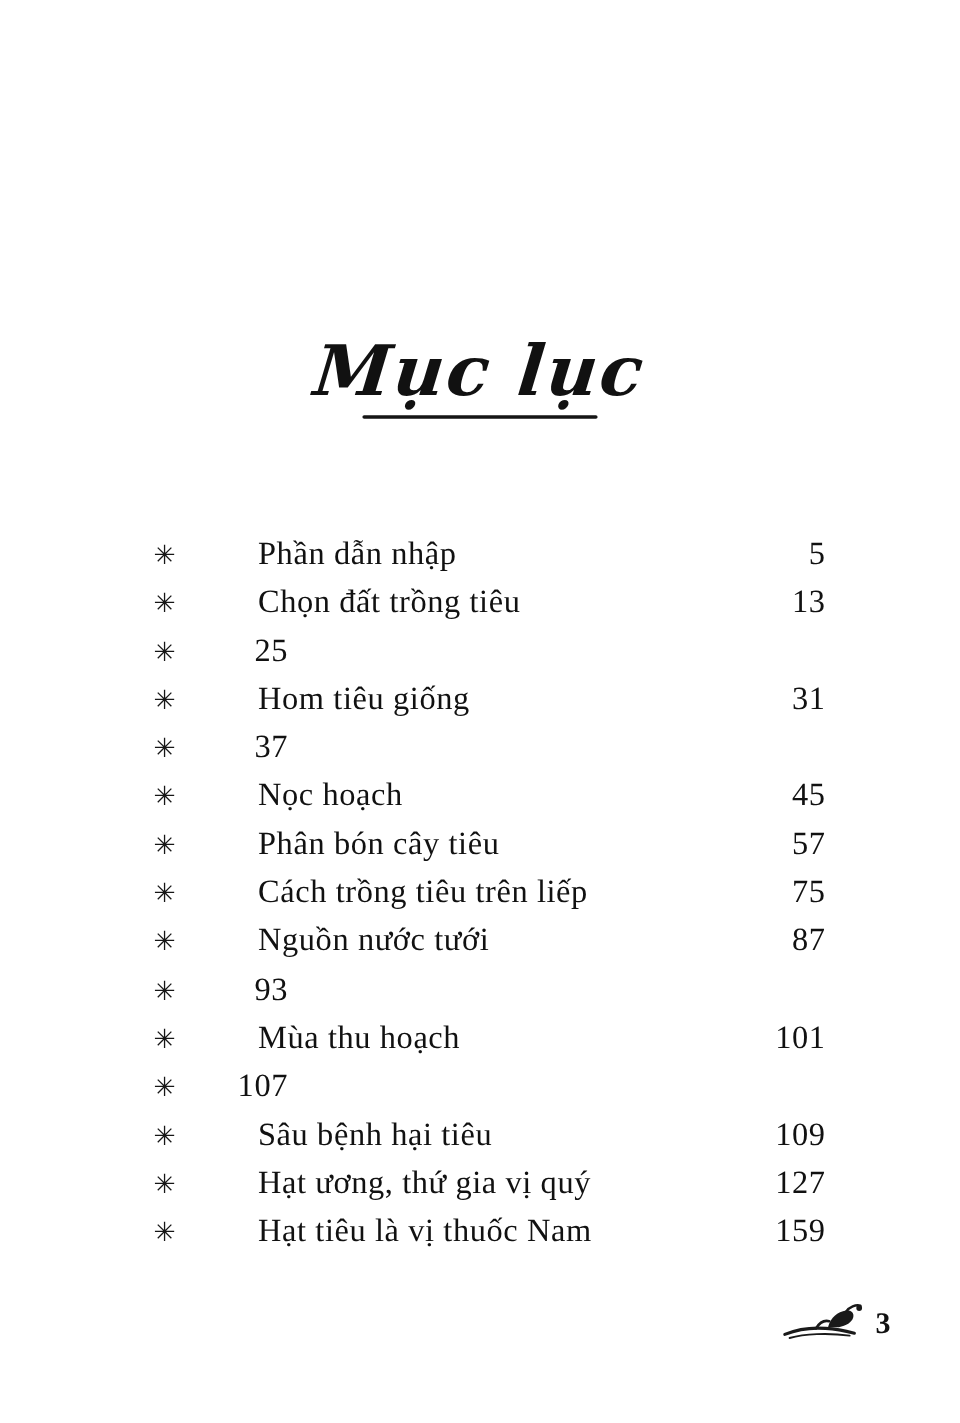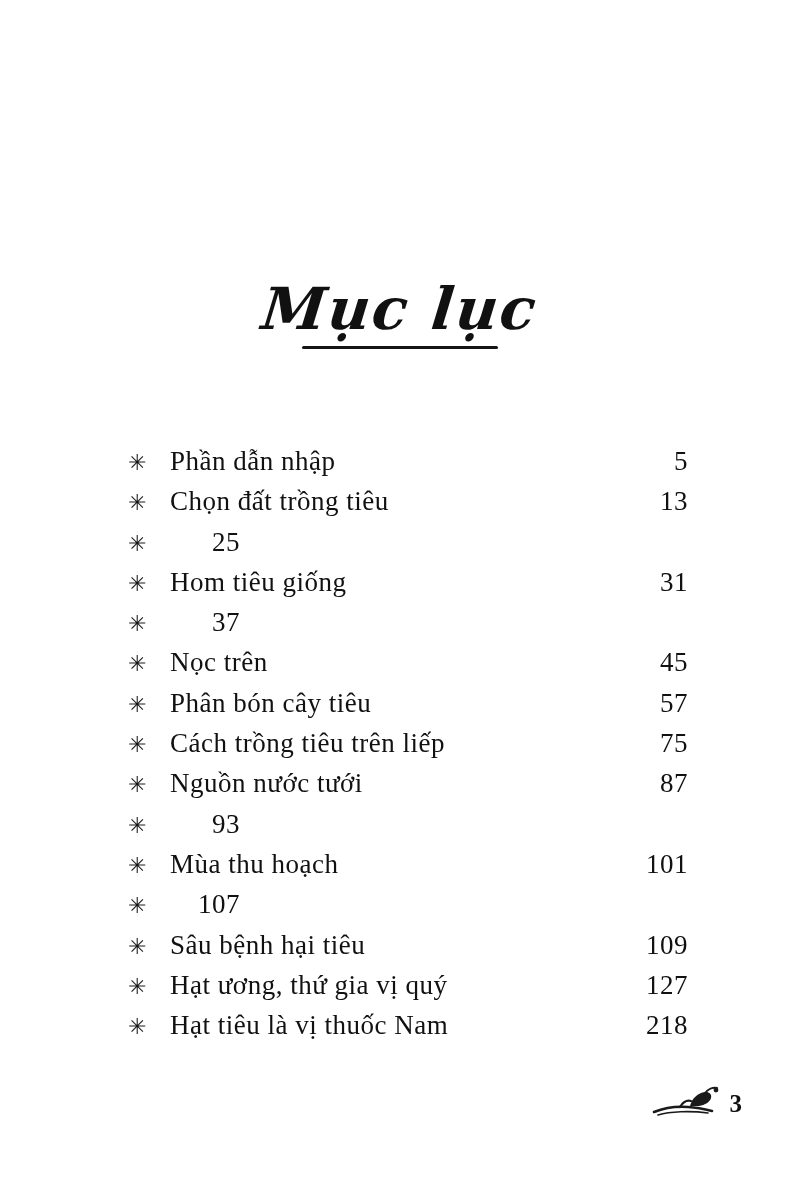--- a/index.html
+++ b/index.html
@@ -57,20 +57,21 @@
   .bullet {
     width: 42px;
     flex: 0 0 42px;
     font-size: 22px;
     color: #161616;
   }
   .label {
     flex: 1 1 auto;
     white-space: nowrap;
     letter-spacing: 0.5px;
+    margin-left: 45px;
   }
   .page-num {
     flex: 0 0 70px;
     text-align: right;
     letter-spacing: 0.5px;
   }
   .footer {
     position: absolute;
     right: 58px;
     bottom: 68px;
@@ -124,21 +125,21 @@
       <span class="page-num">31</span>
     </div>
 
     <div class="toc-row">
       <span class="bullet">✳</span>
       <span class="page-num">37</span>
     </div>
 
     <div class="toc-row">
       <span class="bullet">✳</span>
-      <span class="label">Nọc trên</span>
+      <span class="label">Nọc hoạch</span>
       <span class="page-num">45</span>
     </div>
 
     <div class="toc-row">
       <span class="bullet">✳</span>
       <span class="label">Phân bón cây tiêu</span>
       <span class="page-num">57</span>
     </div>
 
     <div class="toc-row">
@@ -177,21 +178,21 @@
 
     <div class="toc-row">
       <span class="bullet">✳</span>
       <span class="label">Hạt ương, thứ gia vị quý</span>
       <span class="page-num">127</span>
     </div>
 
     <div class="toc-row">
       <span class="bullet">✳</span>
       <span class="label">Hạt tiêu là vị thuốc Nam</span>
-      <span class="page-num">218</span>
+      <span class="page-num">159</span>
     </div>
   </div>
 
   <div class="footer">
     <svg class="sketch" viewBox="0 0 74 34" xmlns="http://www.w3.org/2000/svg">
       <path d="M4 28 C 14 24, 26 22, 38 23 C 46 23.5, 54 25, 62 27" fill="none" stroke="#1a1a1a" stroke-width="2.6" stroke-linecap="round"></path>
       <path d="M8 31 C 20 27.5, 40 26.5, 58 29" fill="none" stroke="#1a1a1a" stroke-width="1.6" stroke-linecap="round"></path>
       <path d="M40 22 C 42 14, 48 9, 55 8 C 59 7.5, 62 10, 61 14 C 60 18, 55 21, 49 22 Z" fill="#1a1a1a"></path>
       <path d="M55 9 C 58 5, 63 3, 67 4" fill="none" stroke="#1a1a1a" stroke-width="2" stroke-linecap="round"></path>
       <circle cx="66" cy="6" r="2.4" fill="#1a1a1a"></circle>

